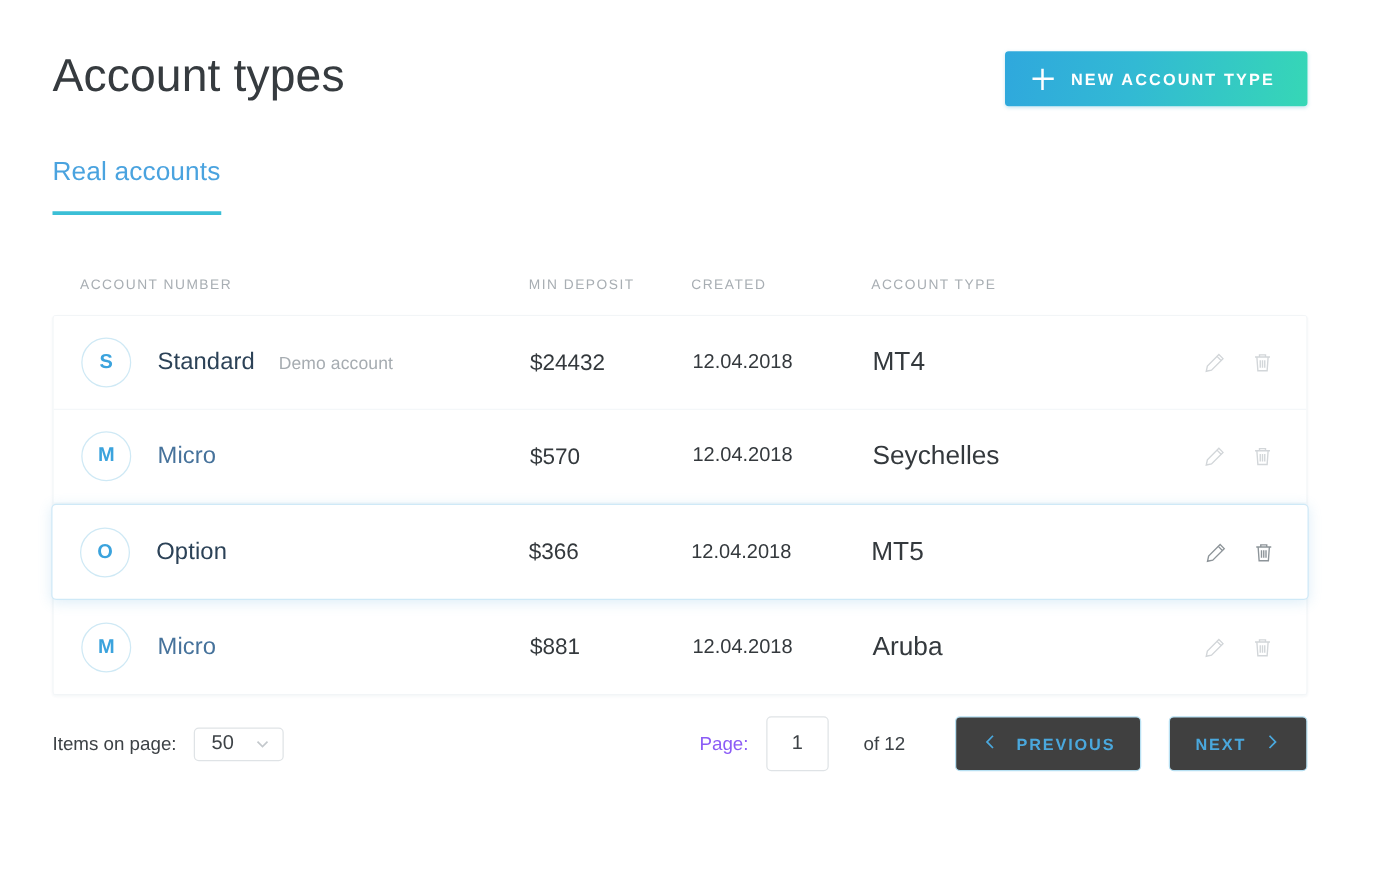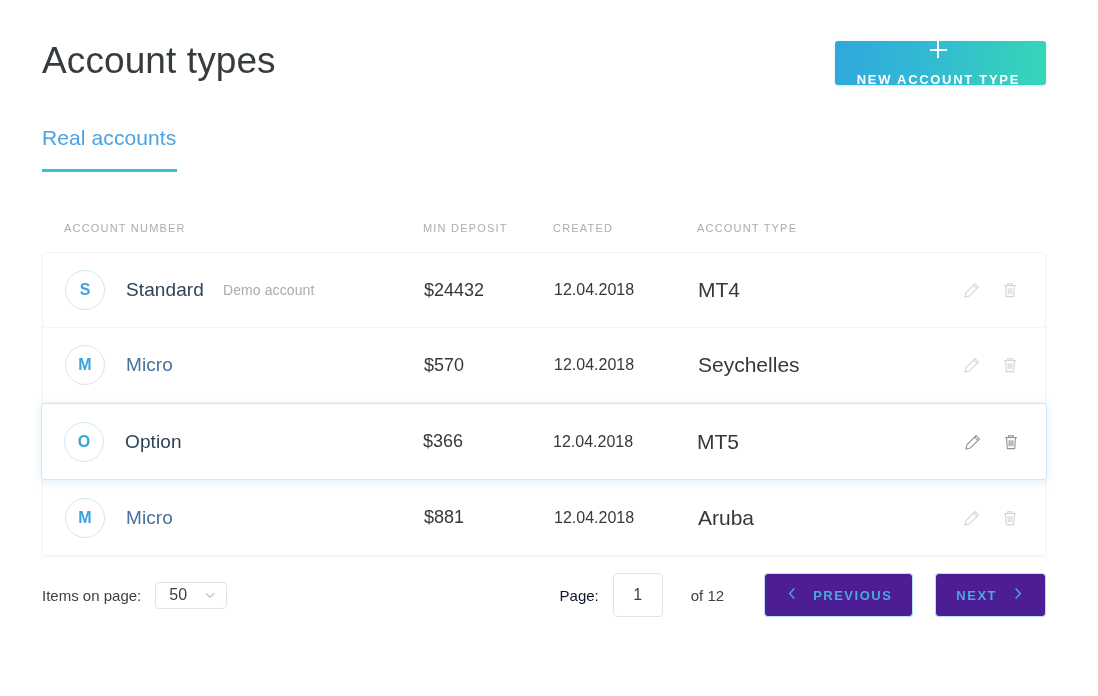--- a/index.html
+++ b/index.html
@@ -46,21 +46,20 @@
     font-family: "Liberation Sans", sans-serif;
     font-size: 13px;
     font-weight: bold;
     letter-spacing: 1.7px;
     text-transform: uppercase;
     display: flex;
     align-items: center;
     gap: 14px;
     cursor: pointer;
     box-shadow: 0 1px 3px rgba(50,160,200,0.25);
-    flex-direction: column;
   }
   .plus-icon {
     position: relative;
     width: 17px;
     height: 17px;
     display: inline-block;
     flex: none;
   }
   .plus-icon::before, .plus-icon::after {
     content: "";
@@ -236,40 +235,40 @@
 
   .page-group {
     position: absolute;
     right: 0;
     top: 0;
     height: 54px;
     display: flex;
     align-items: center;
     gap: 12px;
   }
-  .page-label { font-size: 15px; color: #0f172a; margin-right: 2px; }
+  .page-label { font-size: 15px; color: #8b5cf6; margin-right: 2px; }
   .page-input {
     width: 50px;
     height: 44px;
     border: 1px solid #dfe3e6;
     border-radius: 4px;
     background: #fff;
     font-family: "Liberation Sans", sans-serif;
     font-size: 16px;
     color: #3d4246;
     text-align: center;
     outline: none;
   }
   .page-of { font-size: 15px; color: #3d4246; margin-left: 16px; margin-right: 28px; }
   .pager-btn {
     height: 44px;
     padding: 0 20px;
     border: 1px solid #b7e0f2;
     border-radius: 4px;
-    background: #4c1d95;
+    background: #404040;
     color: #4aa8dd;
     font-family: "Liberation Sans", sans-serif;
     font-size: 13px;
     font-weight: bold;
     letter-spacing: 1.5px;
     text-transform: uppercase;
     display: flex;
     align-items: center;
     gap: 13px;
     cursor: pointer;

